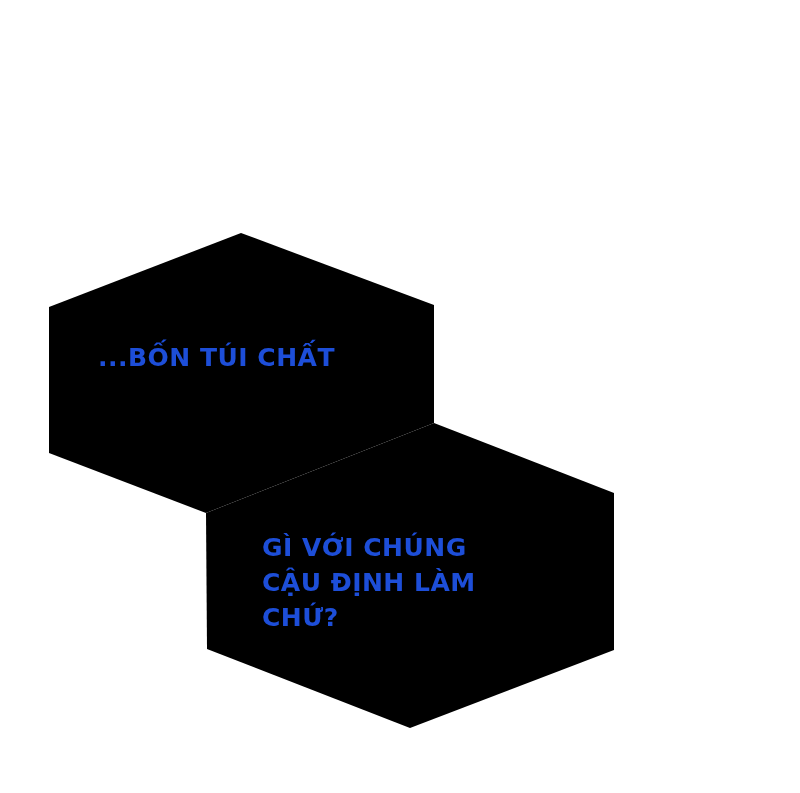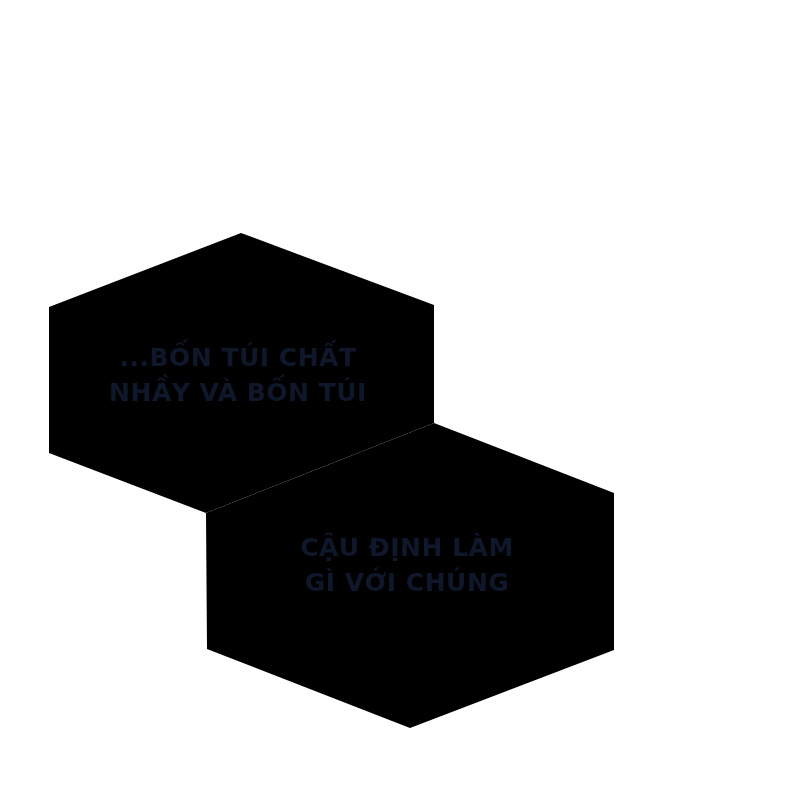--- a/index.html
+++ b/index.html
@@ -1,21 +1,20 @@
 <!DOCTYPE html>
 <html><head>
 <meta charset="utf-8">
 <style>
   html, body { margin: 0; padding: 0; }
   body { width: 800px; height: 793px; background: #ffffff; position: relative; overflow: hidden; }
   .bubbles { position: absolute; left: 0; top: 0; width: 800px; height: 793px; }
   .text-block {
     position: absolute;
-    text-align: center;
-    color: #0f172a;
+    color: #1d4ed8;
     font-family: "DejaVu Sans", sans-serif;
     font-weight: bold;
     font-size: 25px;
     line-height: 35px;
     letter-spacing: 0.5px;
     text-transform: uppercase;
   }
   .text-block span { display: block; white-space: nowrap; }
   #t1 { left: 98px; top: 340px; width: 280px; }
   #t2 { left: 262px; top: 530px; width: 290px; }
@@ -23,19 +22,19 @@
 </head>
 <body>
 
 <svg class="bubbles" width="800" height="793" viewBox="0 0 800 793">
   <polygon points="241,233 434,305 434,423 206,513 49,453 49,307" fill="#000000"></polygon>
   <polygon points="434,423 614,493 614,650 410,728 207,649 206,513" fill="#000000"></polygon>
 </svg>
 
 <div id="t1" class="text-block">
   <span>...BỐN TÚI CHẤT</span>
-  <span>NHẦY VÀ BỐN TÚI</span>
 </div>
 
 <div id="t2" class="text-block">
+  <span>GÌ VỚI CHÚNG</span>
   <span>CẬU ĐỊNH LÀM</span>
-  <span>GÌ VỚI CHÚNG</span>
+  <span>CHỨ?</span>
 </div>
 
 </body></html>

